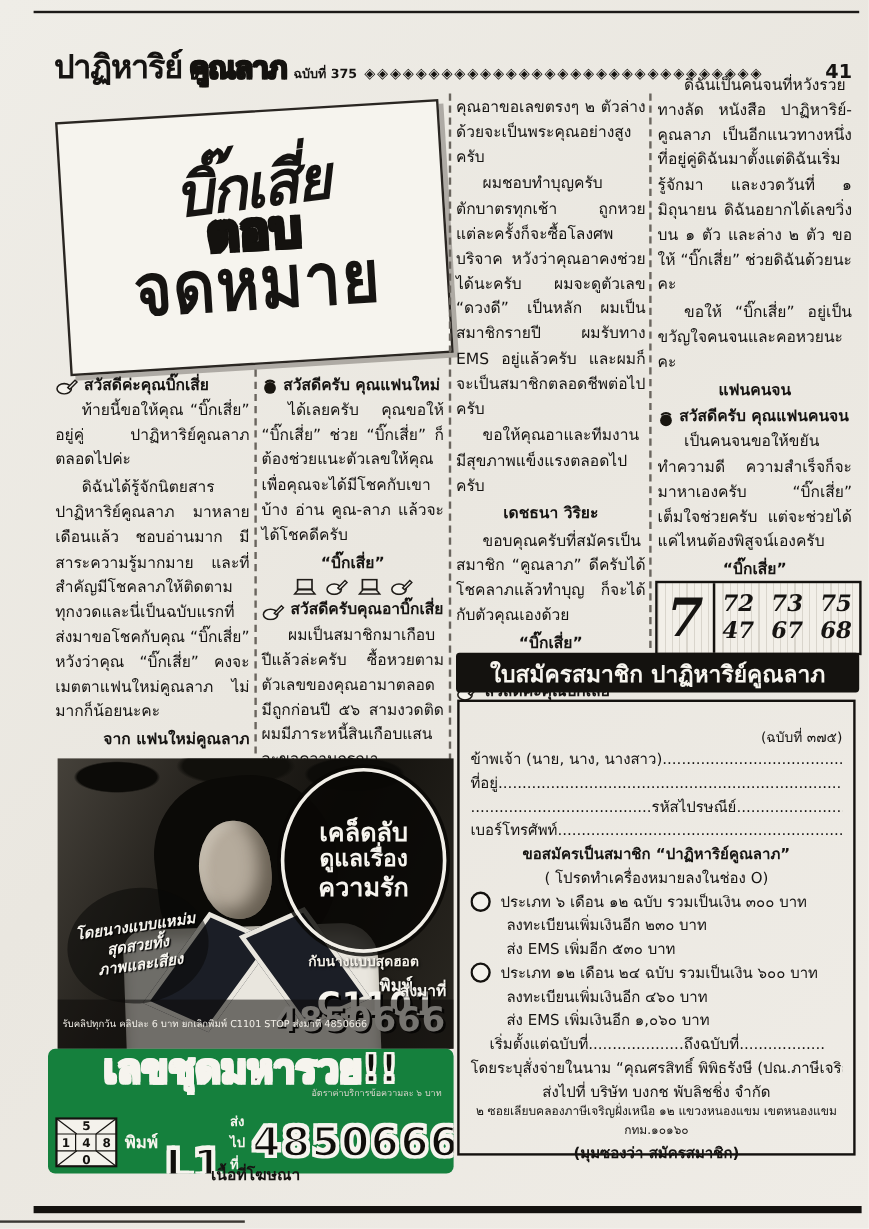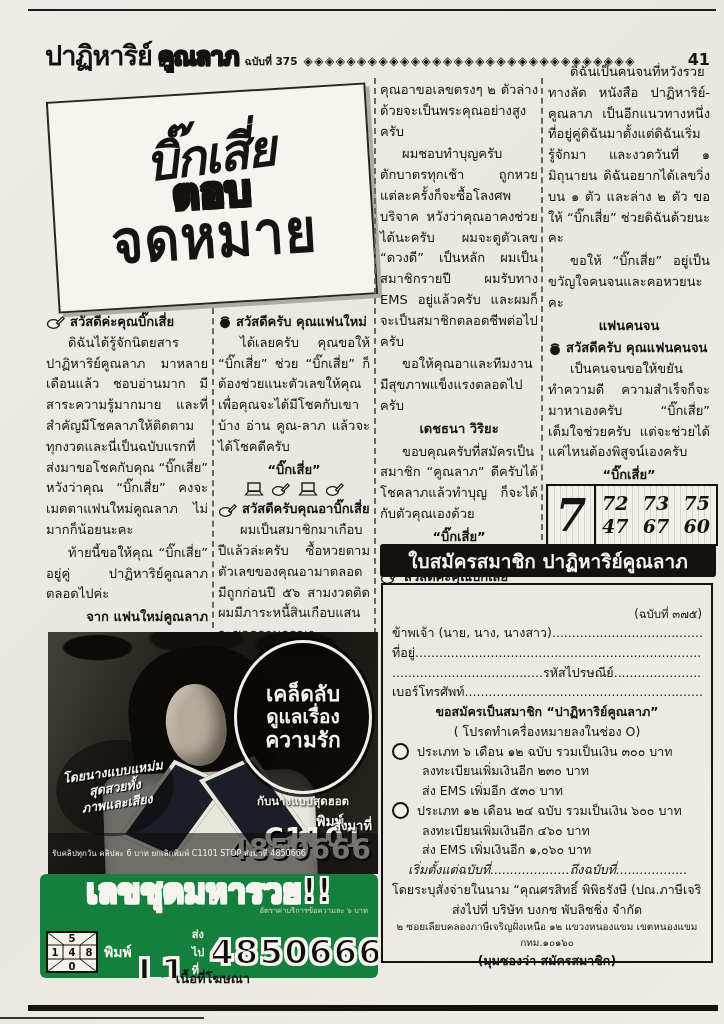--- a/index.html
+++ b/index.html
@@ -143,22 +143,22 @@
 <div class="col" style="left:46px;top:312px;width:162px;">
   <div class="greet">
     <span>
         <svg width="20" height="14" viewBox="0 0 20 14">
           <ellipse cx="7.5" cy="9" rx="6" ry="4.3" fill="#f4f2ec" stroke="#201d19" stroke-width="1.3"></ellipse>
           <path d="M10.5 8 L16.5 1.8 L18.2 3.4 L12.2 9.4 Z" fill="#f4f2ec" stroke="#201d19" stroke-width="1.2"></path>
         </svg>
       </span>
     <span>สวัสดีค่ะคุณบิ๊กเสี่ย</span>
   </div>
+  <p>ท้ายนี้ขอให้คุณ “บิ๊กเสี่ย” อยู่คู่ ปาฏิหาริย์คูณลาภ ตลอดไปค่ะ</p>
   <p>ดิฉันได้รู้จักนิตยสารปาฏิหาริย์คูณลาภ มาหลายเดือนแล้ว ชอบอ่านมาก มีสาระความรู้มากมาย และที่สำคัญมีโชคลาภให้ติดตามทุกงวดและนี่เป็นฉบับแรกที่ส่งมาขอโชคกับคุณ “บิ๊กเสี่ย” หวังว่าคุณ “บิ๊กเสี่ย” คงจะเมตตาแฟนใหม่คูณลาภ ไม่มากก็น้อยนะคะ</p>
-  <p>ท้ายนี้ขอให้คุณ “บิ๊กเสี่ย” อยู่คู่ ปาฏิหาริย์คูณลาภ ตลอดไปค่ะ</p>
   <p class="signR">จาก แฟนใหม่คูณลาภ</p>
 </div>
 
 <div class="col" style="left:218px;top:312px;width:152px;">
   <div class="greet">
     <span>
         <svg width="14" height="14" viewBox="0 0 16 16">
           <circle cx="8" cy="9.5" r="5.6" fill="#18150f"></circle>
           <path d="M3.5 4.5 Q8 .5 12.5 4.5" stroke="#18150f" fill="none" stroke-width="2"></path>
         </svg>
@@ -296,21 +296,21 @@
   <div class="lotto-big">7</div>
   <div class="lotto-nums">
     <div class="lotto-row">
       <span>72</span>
       <span>73</span>
       <span>75</span>
     </div>
     <div class="lotto-row">
       <span>47</span>
       <span>67</span>
-      <span>60</span>
+      <span>68</span>
     </div>
   </div>
 </div>
 
 <div class="form-title">ใบสมัครสมาชิก ปาฏิหาริย์คูณลาภ</div>
 <div class="formbox">
   <div class="fr">(ฉบับที่ ๓๗๕)</div>
   <div class="fl">ข้าพเจ้า (นาย, นาง, นางสาว)...........................................................</div>
   <div class="fl">ที่อยู่....................................................................................</div>
   <div class="fl">......................................รหัสไปรษณีย์..........................</div>
@@ -322,21 +322,21 @@
     <span>ประเภท ๖ เดือน ๑๒ ฉบับ รวมเป็นเงิน ๓๐๐ บาท</span>
   </div>
   <div class="fl findent">ลงทะเบียนเพิ่มเงินอีก ๒๓๐ บาท</div>
   <div class="fl findent">ส่ง EMS เพิ่มอีก ๕๓๐ บาท</div>
   <div class="optline">
     <span class="radio"></span>
     <span>ประเภท ๑๒ เดือน ๒๔ ฉบับ รวมเป็นเงิน ๖๐๐ บาท</span>
   </div>
   <div class="fl findent">ลงทะเบียนเพิ่มเงินอีก ๔๖๐ บาท</div>
   <div class="fl findent">ส่ง EMS เพิ่มเงินอีก ๑,๐๖๐ บาท</div>
-  <div class="fl" style="padding-left:16px;font-style:italic;">เริ่มตั้งแต่ฉบับที่....................ถึงฉบับที่..................</div>
+  <div class="fl" style="padding-left:16px;">เริ่มตั้งแต่ฉบับที่....................ถึงฉบับที่..................</div>
   <div class="fl">โดยระบุสั่งจ่ายในนาม “คุณศรสิทธิ์ พิพิธรังษี (ปณ.ภาษีเจริญ)</div>
   <div class="fc">ส่งไปที่ บริษัท บงกช พับลิชชิ่ง จำกัด</div>
   <div class="fc fsmall">๒ ซอยเลียบคลองภาษีเจริญฝั่งเหนือ ๑๒ แขวงหนองแขม เขตหนองแขม กทม.๑๐๑๖๐</div>
   <div class="fc fb">(มุมซองว่า สมัครสมาชิก)</div>
 </div>
 
 <div class="ad">
   <div class="ad-leaves"></div>
   <div class="ad-hair"></div>
   <div class="ad-face"></div>

